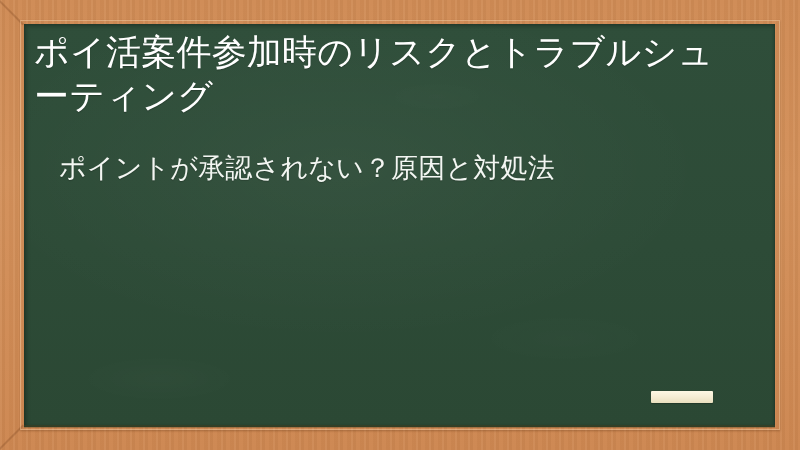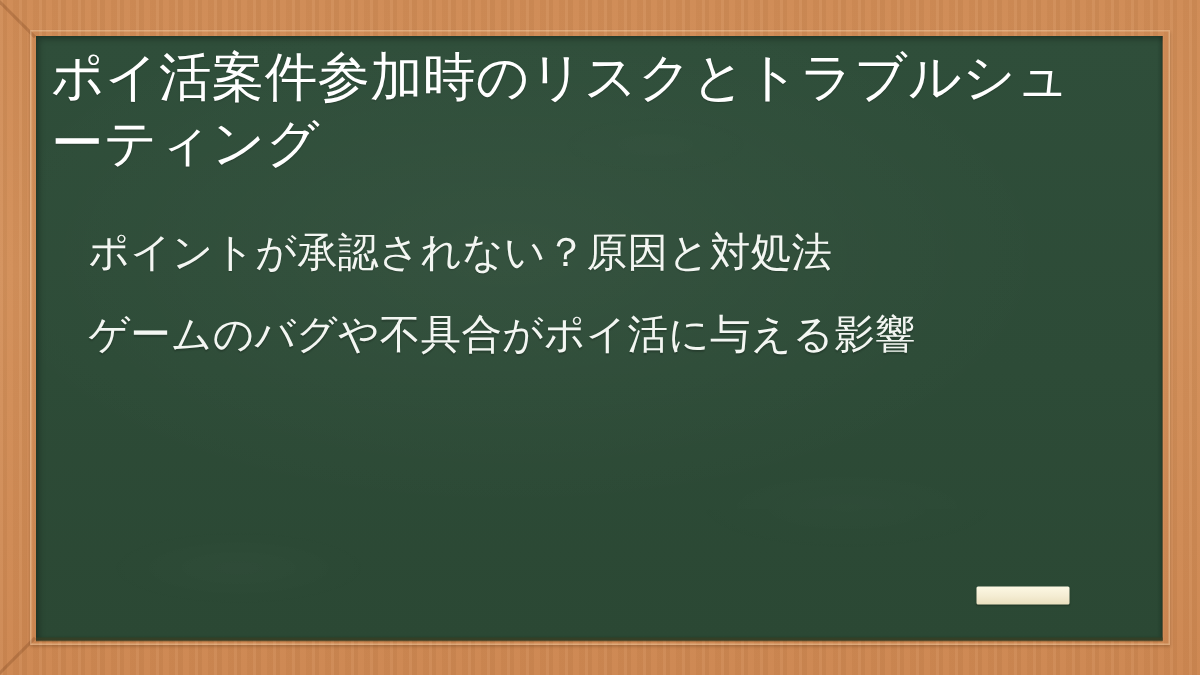--- a/index.html
+++ b/index.html
@@ -184,21 +184,20 @@
 
   <div class="board">
     <div class="board-dust"></div>
 
     <div class="board-inner">
 
       <div class="title">ポイ活案件参加時のリスクとトラブルシューティング</div>
 
       <ul class="bullet-list">
         <li class="bullet-item">ポイントが承認されない？原因と対処法</li>
-        <li class="bullet-item">ゲームのバグや不具合がポイ活に与える影響</li>
       </ul>
 
     </div>
   </div>
 
   <div class="ledge-shadow"></div>
   <div class="chalk"></div>
 
 </div>
 

